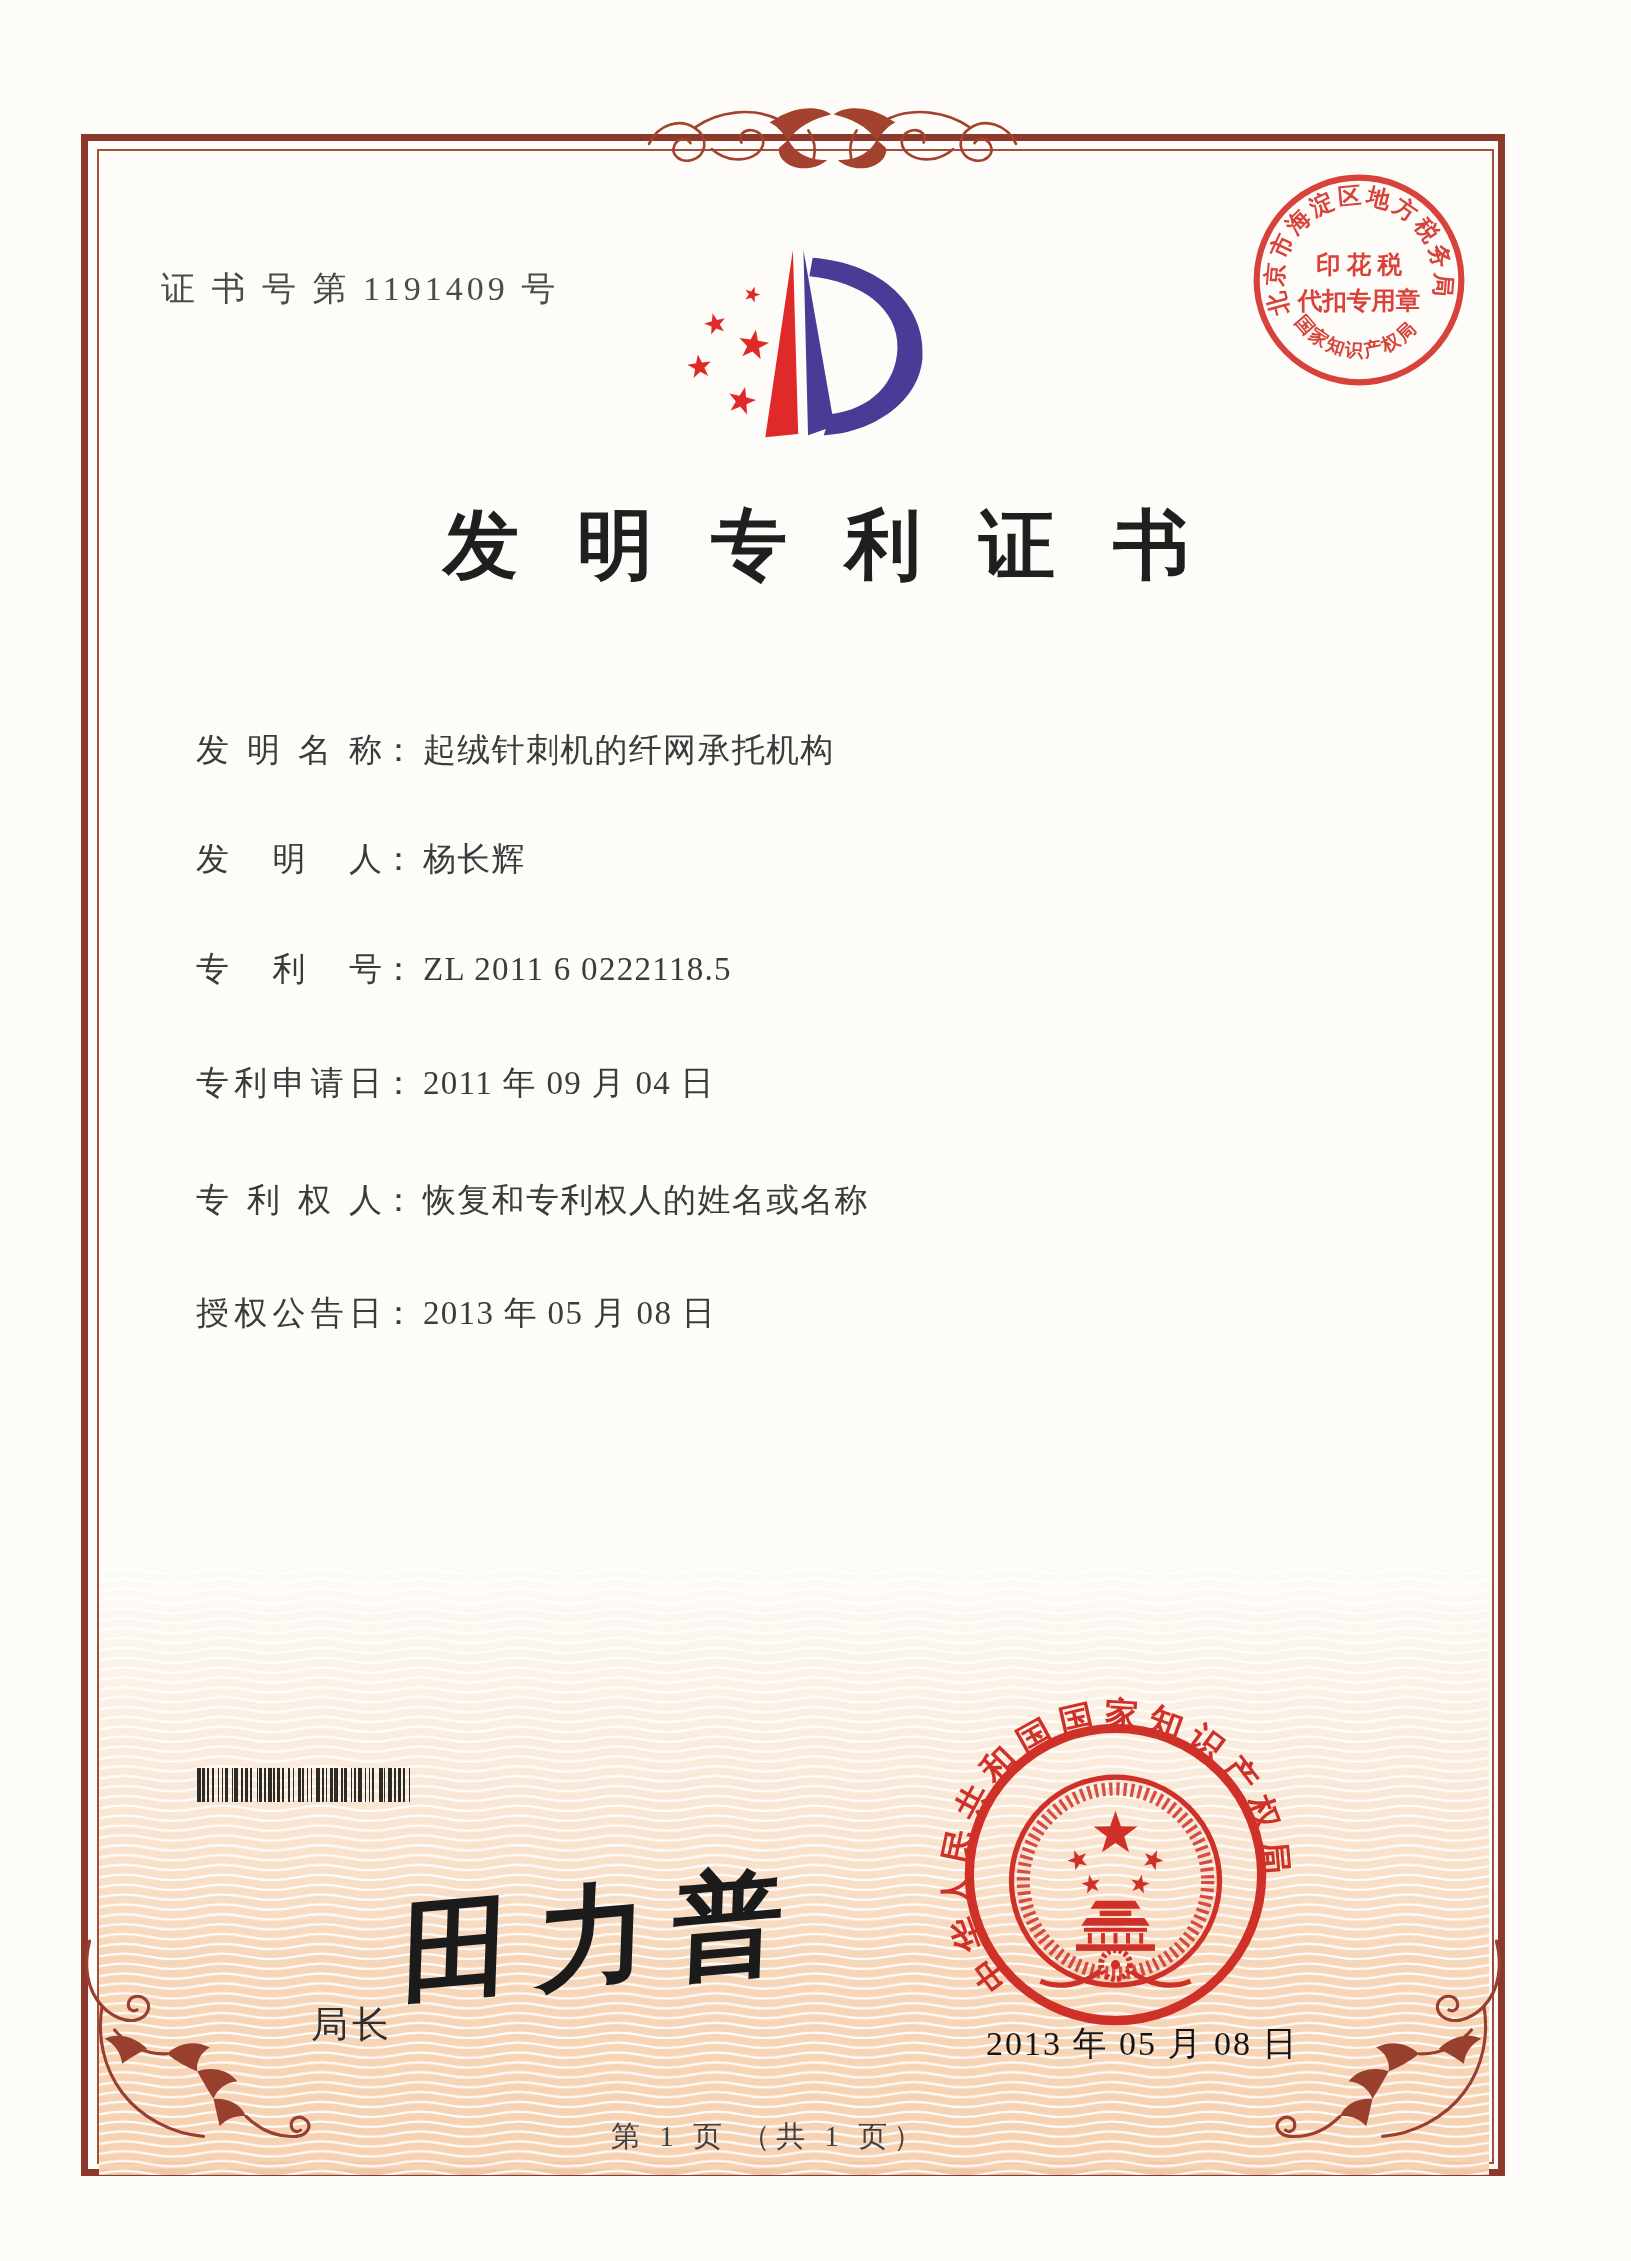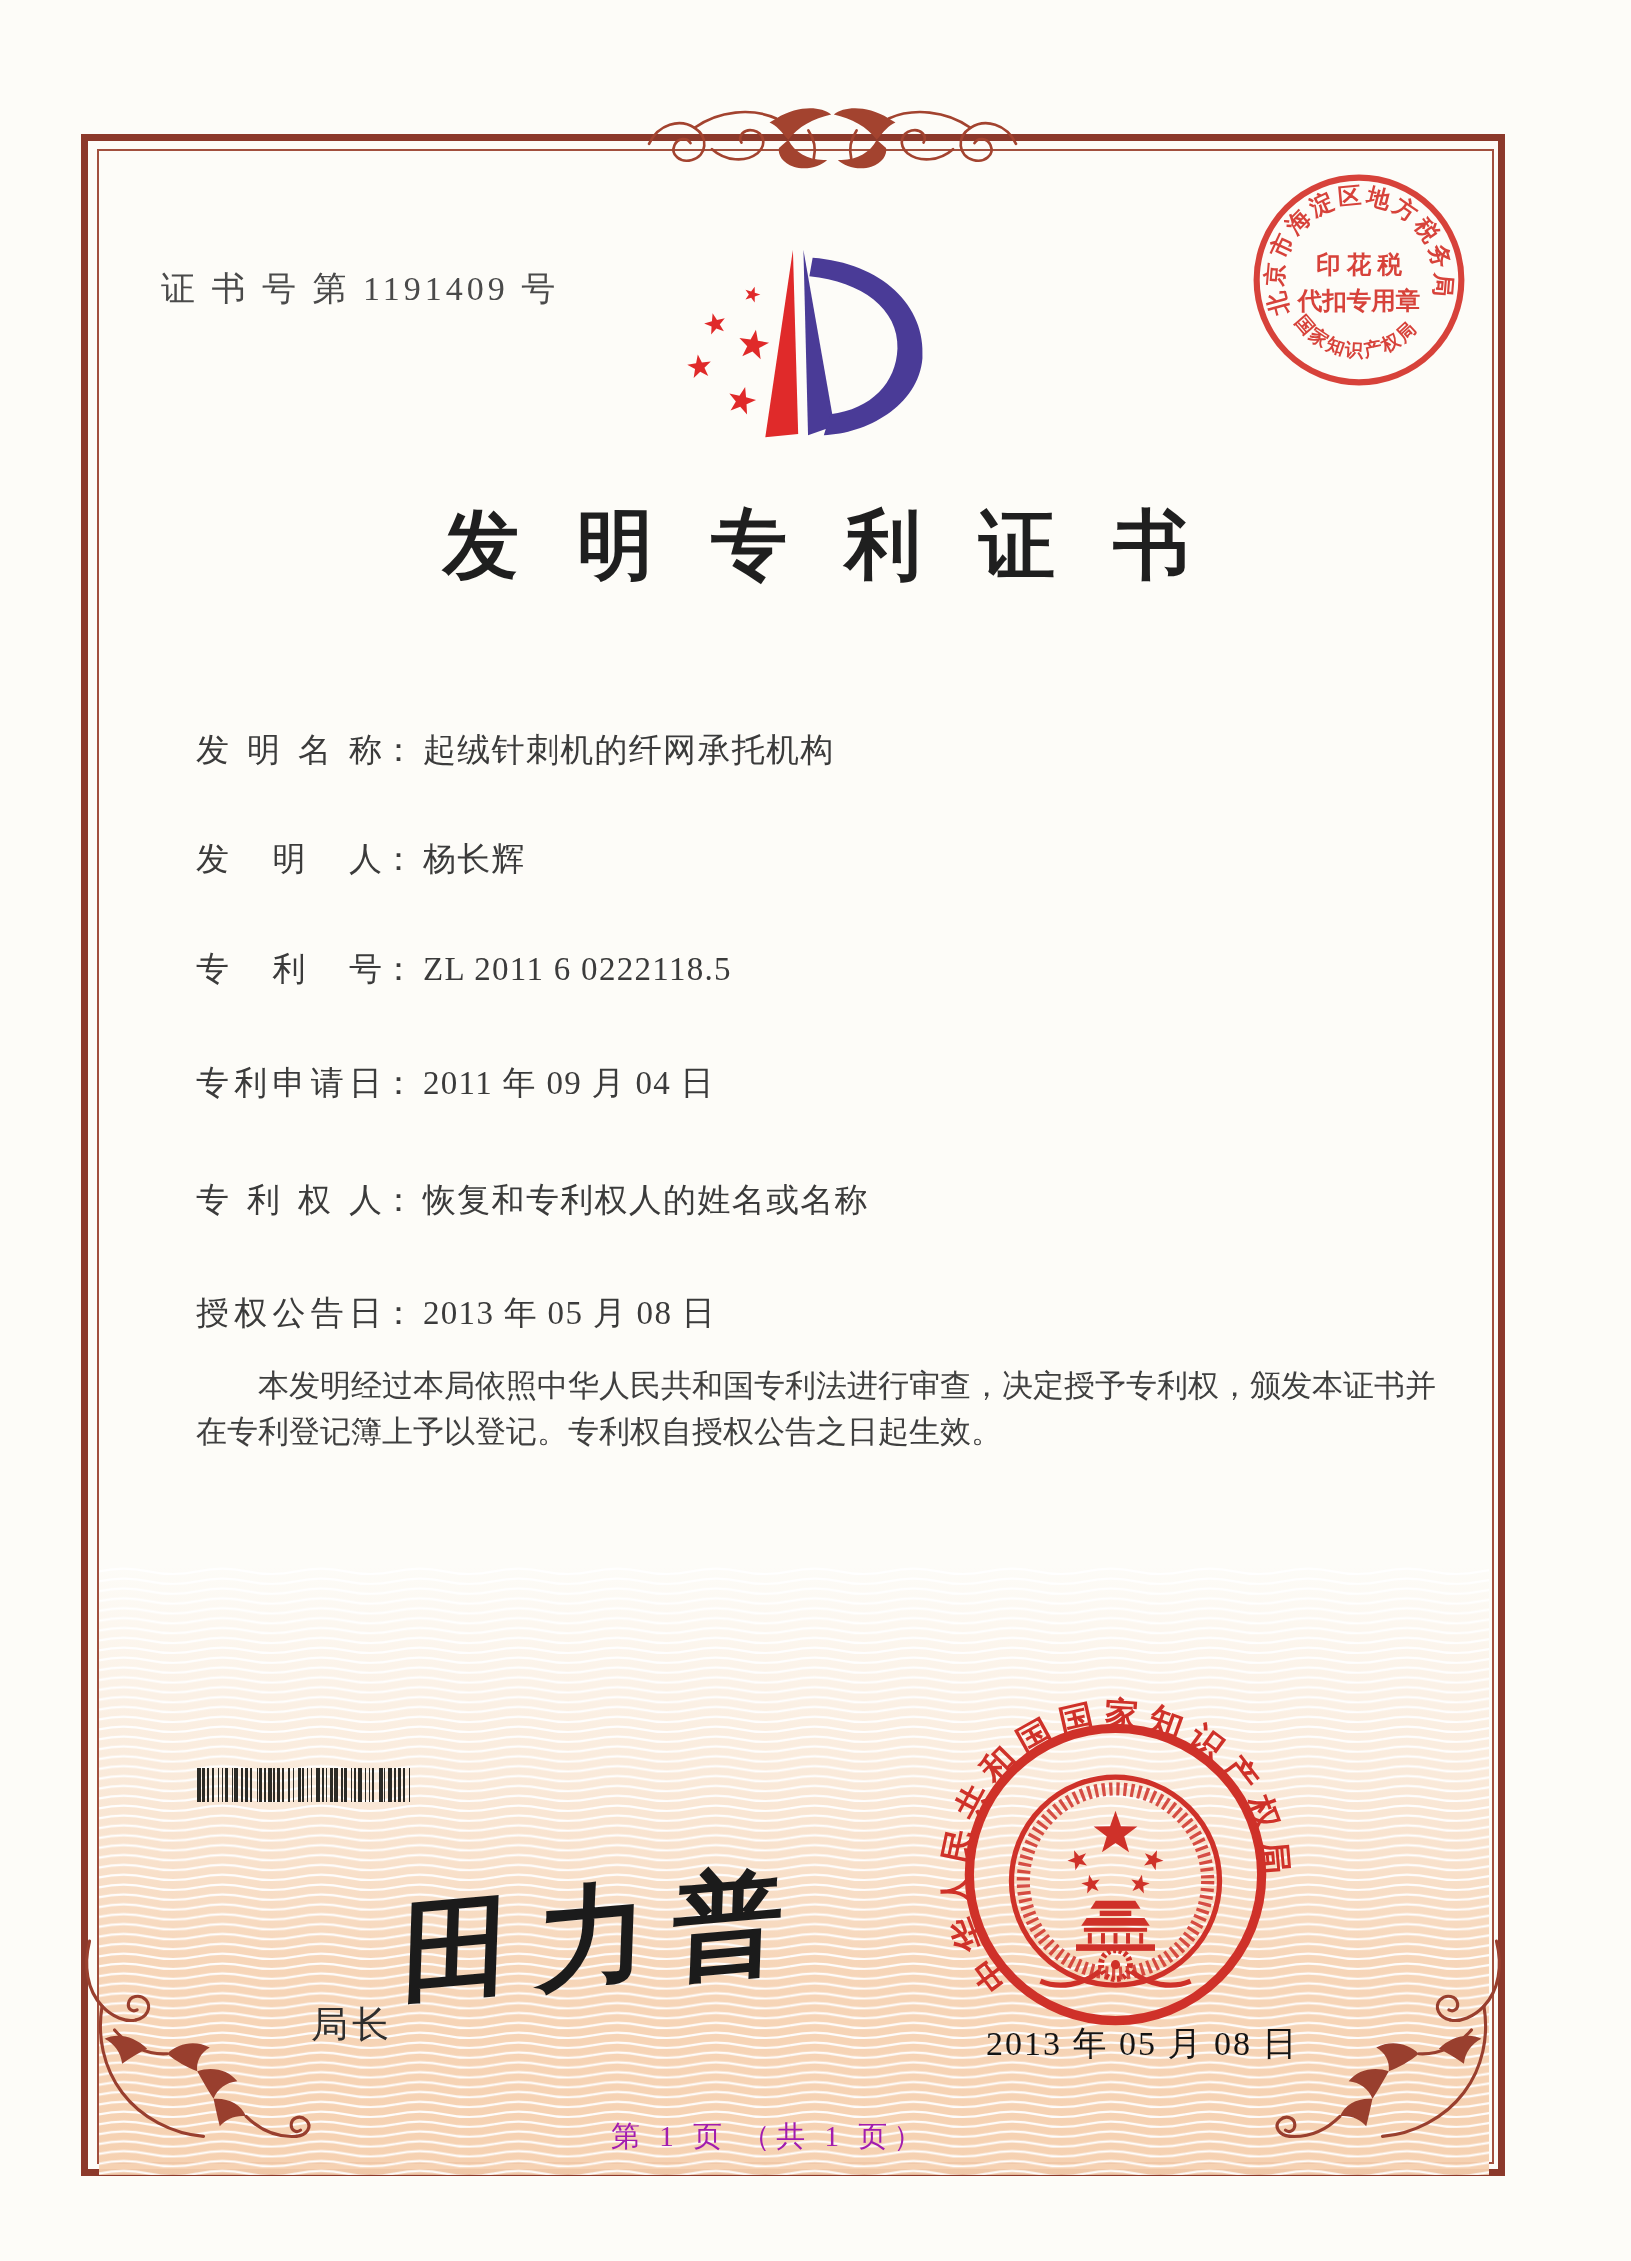--- a/index.html
+++ b/index.html
@@ -38,21 +38,21 @@
   .barcode span{display:inline-block;height:100%;}
   
   .sig-title{position:absolute;left:311px;top:2000px;font-size:37px;color:#2e2e2e;
     letter-spacing:4px;font-family:"Liberation Sans","DejaVu Sans",sans-serif;}
   .sig-name{position:absolute;left:401px;top:1862px;font-size:111px;font-weight:700;
     color:#1b1b1b;letter-spacing:25px;transform:rotate(-5deg) skewX(-7deg);
     white-space:nowrap;}
   
   .seal-date{position:absolute;left:986px;top:2021px;font-size:34px;color:#141414;
     letter-spacing:2px;white-space:nowrap;z-index:4;}
-  .footer{position:absolute;left:611px;top:2117px;font-size:29px;color:#a21caf;
+  .footer{position:absolute;left:611px;top:2117px;font-size:29px;color:#404040;
     letter-spacing:6px;white-space:nowrap;}
   .content{position:relative;z-index:2;}
 </style>
 </head>
 <body>
 
 <div id="page">
 
   <svg width="0" height="0" style="position:absolute">
     <defs>
@@ -189,21 +189,20 @@
       <span class="field-label justify-label">
           <span>授</span>
           <span>权</span>
           <span>公</span>
           <span>告</span>
           <span>日</span>
         </span><span class="field-colon">：</span><span class="field-value">2013 年 05 月 08 日</span>
     </div>
 
     <div class="paras">
-      <p>本发明经过本局依照中华人民共和国专利法进行审查，决定授予专利权，颁发本证书并在专利登记簿上予以登记。专利权自授权公告之日起生效。</p>
     </div>
 
     <div class="barcode" id="barcode"><span style="width:4.1px;background:#2b2a25"></span><span style="width:1.4px;background:transparent"></span><span style="width:2.8px;background:#2b2a25"></span><span style="width:1.4px;background:transparent"></span><span style="width:2.8px;background:#2b2a25"></span><span style="width:2.8px;background:transparent"></span><span style="width:1.4px;background:#2b2a25"></span><span style="width:4.1px;background:transparent"></span><span style="width:1.4px;background:#2b2a25"></span><span style="width:2.8px;background:transparent"></span><span style="width:1.4px;background:#2b2a25"></span><span style="width:1.4px;background:transparent"></span><span style="width:2.8px;background:#2b2a25"></span><span style="width:4.1px;background:transparent"></span><span style="width:1.4px;background:#2b2a25"></span><span style="width:1.4px;background:transparent"></span><span style="width:4.1px;background:#2b2a25"></span><span style="width:2.8px;background:transparent"></span><span style="width:1.4px;background:#2b2a25"></span><span style="width:2.8px;background:transparent"></span><span style="width:2.8px;background:#2b2a25"></span><span style="width:1.4px;background:transparent"></span><span style="width:2.8px;background:#2b2a25"></span><span style="width:4.1px;background:transparent"></span><span style="width:1.4px;background:#2b2a25"></span><span style="width:1.4px;background:transparent"></span><span style="width:2.8px;background:#2b2a25"></span><span style="width:1.4px;background:transparent"></span><span style="width:2.8px;background:#2b2a25"></span><span style="width:1.4px;background:transparent"></span><span style="width:4.1px;background:#2b2a25"></span><span style="width:1.4px;background:transparent"></span><span style="width:1.4px;background:#2b2a25"></span><span style="width:2.8px;background:transparent"></span><span style="width:2.8px;background:#2b2a25"></span><span style="width:1.4px;background:transparent"></span><span style="width:2.8px;background:#2b2a25"></span><span style="width:4.1px;background:transparent"></span><span style="width:1.4px;background:#2b2a25"></span><span style="width:2.8px;background:transparent"></span><span style="width:1.4px;background:#2b2a25"></span><span style="width:4.1px;background:transparent"></span><span style="width:2.8px;background:#2b2a25"></span><span style="width:1.4px;background:transparent"></span><span style="width:1.4px;background:#2b2a25"></span><span style="width:2.8px;background:transparent"></span><span style="width:1.4px;background:#2b2a25"></span><span style="width:2.8px;background:transparent"></span><span style="width:1.4px;background:#2b2a25"></span><span style="width:4.1px;background:transparent"></span><span style="width:4.1px;background:#2b2a25"></span><span style="width:1.4px;background:transparent"></span><span style="width:2.8px;background:#2b2a25"></span><span style="width:1.4px;background:transparent"></span><span style="width:1.4px;background:#2b2a25"></span><span style="width:2.8px;background:transparent"></span><span style="width:2.8px;background:#2b2a25"></span><span style="width:1.4px;background:transparent"></span><span style="width:4.1px;background:#2b2a25"></span><span style="width:2.8px;background:transparent"></span><span style="width:1.4px;background:#2b2a25"></span><span style="width:1.4px;background:transparent"></span><span style="width:2.8px;background:#2b2a25"></span><span style="width:4.1px;background:transparent"></span><span style="width:1.4px;background:#2b2a25"></span><span style="width:1.4px;background:transparent"></span><span style="width:2.8px;background:#2b2a25"></span><span style="width:1.4px;background:transparent"></span><span style="width:4.1px;background:#2b2a25"></span><span style="width:2.8px;background:transparent"></span><span style="width:1.4px;background:#2b2a25"></span><span style="width:2.8px;background:transparent"></span><span style="width:1.4px;background:#2b2a25"></span><span style="width:1.4px;background:transparent"></span><span style="width:2.8px;background:#2b2a25"></span><span style="width:4.1px;background:transparent"></span><span style="width:4.1px;background:#2b2a25"></span><span style="width:1.4px;background:transparent"></span><span style="width:1.4px;background:#2b2a25"></span><span style="width:2.8px;background:transparent"></span><span style="width:4.1px;background:#2b2a25"></span><span style="width:1.4px;background:transparent"></span><span style="width:2.8px;background:#2b2a25"></span><span style="width:1.4px;background:transparent"></span><span style="width:2.8px;background:#2b2a25"></span><span style="width:2.8px;background:transparent"></span><span style="width:1.4px;background:#2b2a25"></span><span style="width:4.1px;background:transparent"></span><span style="width:1.4px;background:#2b2a25"></span><span style="width:2.8px;background:transparent"></span></div>
 
     <div class="sig-title">局长</div>
     <div class="sig-name">田力普</div>
 
     <svg class="deco" style="left:918px;top:1677px;z-index:3" width="395" height="395" viewBox="0 0 600 600">
       <circle cx="300" cy="300" r="222" fill="none" stroke="#cf3129" stroke-width="14"></circle>
       <defs>

